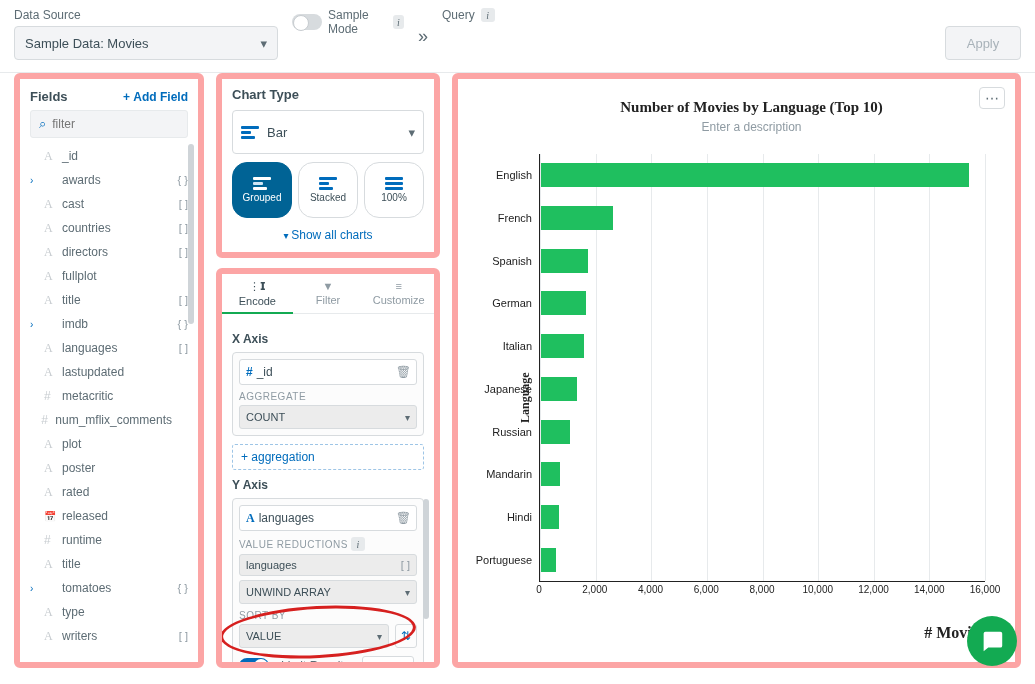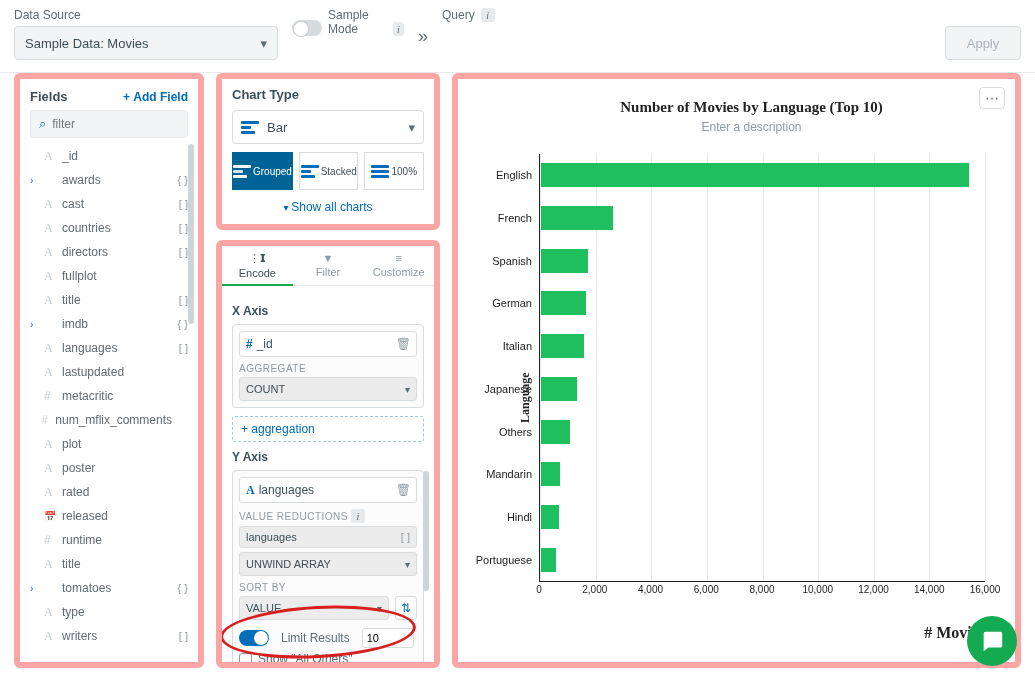--- a/index.html
+++ b/index.html
@@ -1,21 +1,21 @@
 <!DOCTYPE html>
 <html><head>
 <meta charset="utf-8">
 <style>
 * { box-sizing: border-box; margin: 0; padding: 0; font-family: "Helvetica Neue", Arial, sans-serif; }
 body { background: #fff; font-size: 13px; color: #3d4f58; width: 1035px; height: 684px; overflow: hidden; position: relative; }
 
 
 .topbar { display: flex; align-items: flex-start; padding: 8px 14px 12px; gap: 14px; border-bottom: 1px solid #e7eaec; }
 .ds-block { width: 264px; }
-.label-row { display: flex; align-items: flex-end; gap: 6px; font-size: 12px; color: #5d6c74; margin-bottom: 4px; }
+.label-row { display: flex; align-items: center; gap: 6px; font-size: 12px; color: #5d6c74; margin-bottom: 4px; }
 .info-badge { display:inline-flex; align-items:center; justify-content:center; width:14px;height:14px;border-radius:3px;background:#e7eaec;color:#5d6c74;font-size:10px;font-style:italic;font-family:serif; }
 .ds-select { width:100%; height:34px; background:#f3f4f6; border:1px solid #d7dbde; border-radius:4px; padding:0 28px 0 10px; position:relative; display:flex; align-items:center; color:#3d4f58; }
 .ds-select::after { content:"▾"; position:absolute; right:10px; color:#5d6c74; }
 .sample-block { display:flex; flex-direction:column; width:112px; }
 .toggle-grey { width:30px;height:16px;border-radius:8px;background:#d7dbde;position:relative;display:inline-block;flex-shrink:0; }
 .toggle-grey::after{content:"";position:absolute;left:1px;top:1px;width:14px;height:14px;border-radius:50%;background:#fff;border:1px solid #c7ccd0;}
 .chev { color:#5d6c74; font-size:18px; margin-top:18px;}
 .query-block { flex:1; }
 .query-input { width:100%; height:34px; border:1px solid #d7dbde; border-radius:4px; padding:0 12px; color:#8f9ba3; font-family: Menlo, monospace; font-size:12px; background:#fff;}
 .apply-btn { width:76px; height:34px; margin-top:18px; background:#f3f4f6; border:1px solid #d7dbde; border-radius:4px; color:#a8b2b9; font-size:13px; }
@@ -40,26 +40,26 @@
 .scrollbar-y .thumb{ position:absolute; left:0; width:6px; background:#cfd4d8; border-radius:3px; }
 .field-item { display:flex; align-items:center; height:24px; color:#5d6c74; font-size:12px; gap:4px; padding-right:24px; position:relative;}
 .field-item .caret { width:10px; color:#006cbc; font-size:10px;}
 .field-item .tico { width:14px;font-family:serif;font-size:12px;color:#c7ccd0;}
 .field-item .tico.hash { font-family:sans-serif; }
 .field-item .braces { position:absolute; right:8px; color:#8f9ba3; font-size:11px;}
 
 
 .ct-panel { padding:8px 10px 10px; }
 .ct-title { font-weight:600; font-size:13px; margin-bottom:8px; }
-.ct-select { height:34px; border:1px solid #d7dbde; border-radius:4px; display:flex; align-items:center; padding:0 28px 0 8px; gap:8px; position:relative; margin-bottom:8px;}
+.ct-select { height:44px; border:1px solid #d7dbde; border-radius:4px; display:flex; align-items:center; padding:0 28px 0 8px; gap:8px; position:relative; margin-bottom:8px;}
 .ct-select::after{content:"▾"; position:absolute; right:8px; color:#5d6c74;}
 .bar-ico { display:inline-flex; flex-direction:column; gap:2px;}
 .bar-ico span{display:block;height:3px;background:#006cbc;border-radius:1px;}
 .subtype-row{display:flex;gap:6px;}
-.subtype-btn{flex:1;height:38px;border:1px solid #d7dbde;border-radius:0;background:#fff;display:flex;flex-direction:row;align-items:center;justify-content:center;gap:2px;font-size:10px;color:#3d4f58;}
+.subtype-btn{flex:1;height:56px;border:1px solid #d7dbde;border-radius:15px;background:#fff;display:flex;flex-direction:column;align-items:center;justify-content:center;gap:2px;font-size:10px;color:#3d4f58;}
 .subtype-btn.sel{background:#006395;border-color:#006395;color:#fff;}
 .show-all{color:#006cbc;font-size:12px;text-align:center;margin-top:10px;cursor:pointer;}
 .show-all::before{content:"▾ ";font-size:10px;}
 
 
 .enc-panel { flex:1; overflow:hidden; position:relative; display:flex; flex-direction:column; }
 .enc-tabs{display:flex;border-bottom:1px solid #e7eaec;}
 .enc-tab{flex:1;display:flex;flex-direction:column;align-items:center;gap:2px;padding:6px 0;font-size:11px;color:#8f9ba3;cursor:pointer;position:relative;}
 .enc-tab.active{color:#3d4f58;}
 .enc-tab.active::after{content:"";position:absolute;left:0;right:0;bottom:-1px;height:2px;background:#13aa52;}
@@ -397,21 +397,21 @@
               <div class="bar-lbl" style="top: 15%;">French</div>
               <div class="bar-row" style="top: calc(15% - 12px); width: 16.25%;"></div>
               <div class="bar-lbl" style="top: 25%;">Spanish</div>
               <div class="bar-row" style="top: calc(25% - 12px); width: 10.625%;"></div>
               <div class="bar-lbl" style="top: 35%;">German</div>
               <div class="bar-row" style="top: calc(35% - 12px); width: 10%;"></div>
               <div class="bar-lbl" style="top: 45%;">Italian</div>
               <div class="bar-row" style="top: calc(45% - 12px); width: 9.6875%;"></div>
               <div class="bar-lbl" style="top: 55%;">Japanese</div>
               <div class="bar-row" style="top: calc(55% - 12px); width: 8.125%;"></div>
-              <div class="bar-lbl" style="top: 65%;">Others</div>
+              <div class="bar-lbl" style="top: 65%;">Russian</div>
               <div class="bar-row" style="top: calc(65% - 12px); width: 6.5625%;"></div>
               <div class="bar-lbl" style="top: 75%;">Mandarin</div>
               <div class="bar-row" style="top: calc(75% - 12px); width: 4.375%;"></div>
               <div class="bar-lbl" style="top: 85%;">Hindi</div>
               <div class="bar-row" style="top: calc(85% - 12px); width: 4.0625%;"></div>
               <div class="bar-lbl" style="top: 95%;">Portuguese</div>
               <div class="bar-row" style="top: calc(95% - 12px); width: 3.4375%;"></div>
             </div>
           <div class="xaxis" id="xaxis">
               <div class="xtick" style="left: 0%;">0</div>

